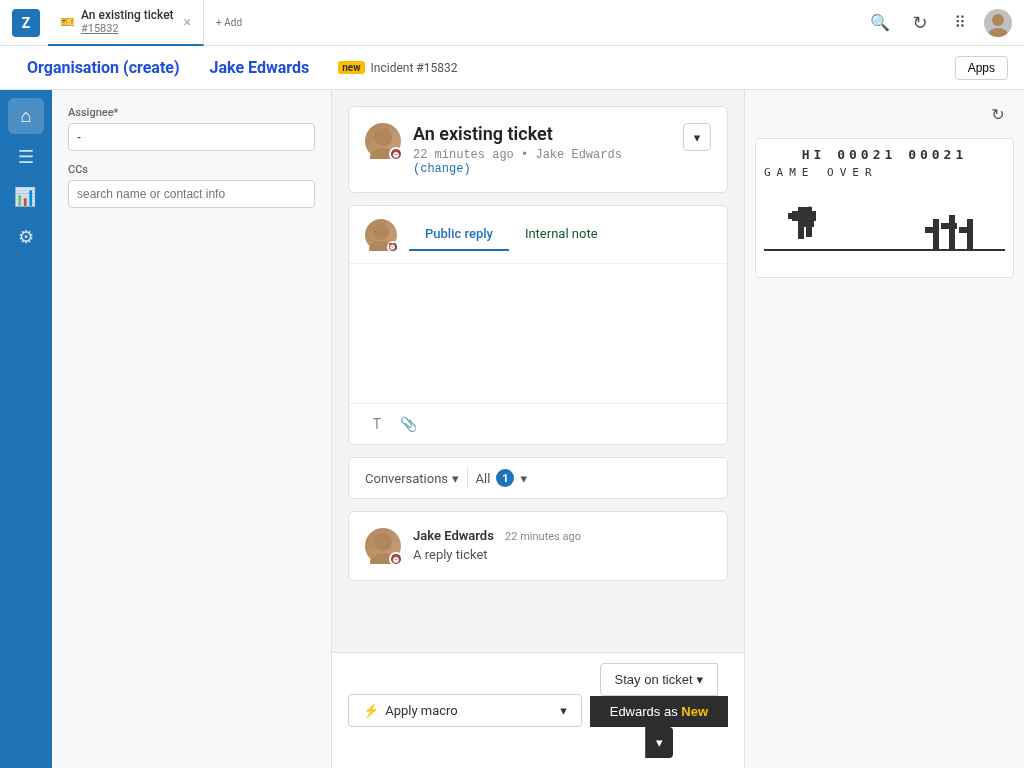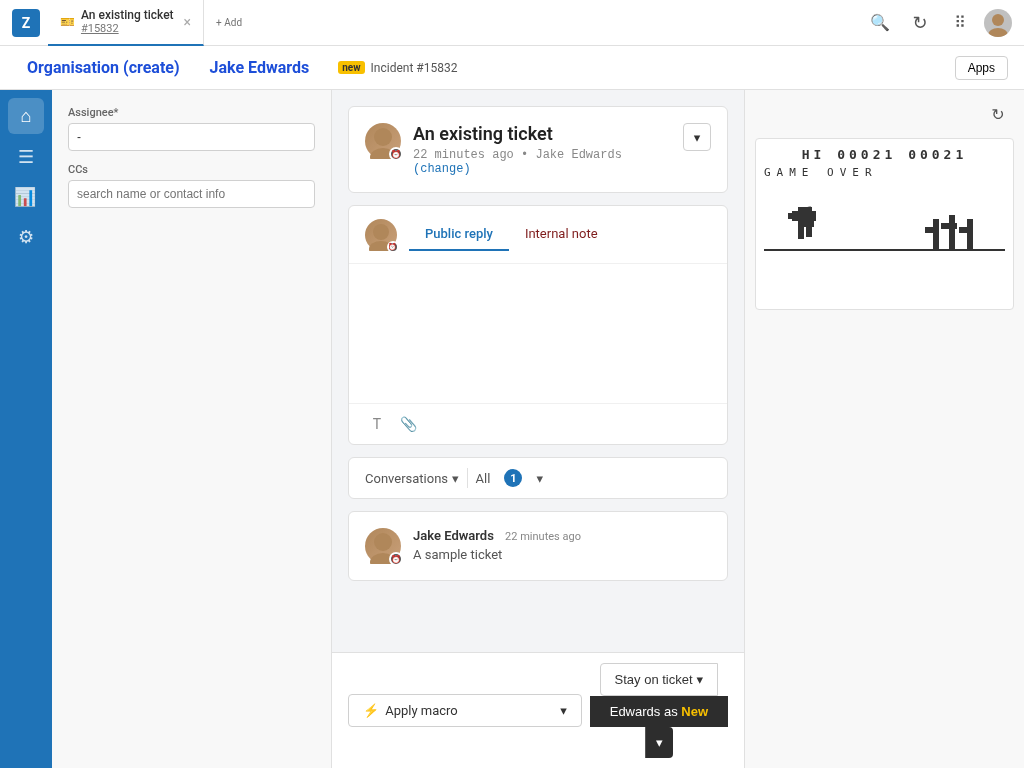--- a/index.html
+++ b/index.html
@@ -52,32 +52,32 @@
     .ticket-title { font-size: 18px; font-weight: 600; color: #222; }
     .ticket-meta { font-size: 12px; color: #888; margin-top: 4px; font-family: Liberation Mono, monospace; }
     .ticket-meta a { color: #1f73b7; text-decoration: none; }
     .dropdown-btn { width: 28px; height: 28px; border: 1px solid #d0d0d0; border-radius: 4px; display: flex; align-items: center; justify-content: center; cursor: pointer; background: #fff; }
 
     
     .reply-card { background: #fff; border-radius: 6px; border: 1px solid #e0e0e0; }
     .reply-header { display: flex; align-items: center; gap: 12px; padding: 12px 16px; border-bottom: 1px solid #f0f0f0; }
     .reply-avatar { width: 32px; height: 32px; border-radius: 50%; background: #c44; flex-shrink: 0; display: flex; align-items: center; justify-content: center; color: white; font-weight: bold; font-size: 12px; position: relative; }
     .reply-tabs { display: flex; gap: 0; }
-    .reply-tab { padding: 8px 16px; font-size: 13px; cursor: pointer; color: #7f1d1d; border-bottom: 2px solid transparent; }
+    .reply-tab { padding: 8px 16px; font-size: 13px; cursor: pointer; color: #14532d; border-bottom: 2px solid transparent; }
     .reply-tab.active { color: #1f73b7; border-bottom: 2px solid #1f73b7; font-weight: 500; }
     .reply-body { padding: 8px 16px; min-height: 130px; }
     .reply-textarea { width: 100%; min-height: 120px; border: none; outline: none; resize: none; font-size: 13px; color: #333; font-family: inherit; }
     .reply-toolbar { display: flex; align-items: center; gap: 8px; padding: 8px 16px; border-top: 1px solid #f0f0f0; }
     .toolbar-icon { width: 24px; height: 24px; display: flex; align-items: center; justify-content: center; cursor: pointer; color: #888; font-size: 14px; }
 
     
     .conversations-bar { background: #fff; border-radius: 6px; border: 1px solid #e0e0e0; padding: 10px 16px; display: flex; align-items: center; gap: 8px; }
     .conv-label { font-size: 13px; color: #555; cursor: pointer; display: flex; align-items: center; gap: 4px; }
     .sep { width: 1px; height: 20px; background: #e0e0e0; }
-    .all-label { font-size: 13px; color: #555; display: flex; align-items: center; gap: 14px; }
+    .all-label { font-size: 13px; color: #555; display: flex; align-items: center; gap: 6px; }
     .count-badge { background: #1f73b7; color: white; border-radius: 50%; width: 18px; height: 18px; display: flex; align-items: center; justify-content: center; font-size: 11px; font-weight: bold; }
 
     
     .conv-item { background: #fff; border-radius: 6px; border: 1px solid #e0e0e0; padding: 16px; display: flex; gap: 12px; }
     .conv-avatar { width: 36px; height: 36px; border-radius: 50%; background: #c44; flex-shrink: 0; display: flex; align-items: center; justify-content: center; color: white; font-weight: bold; font-size: 13px; position: relative; }
     .conv-content { flex: 1; }
     .conv-name { font-weight: 600; font-size: 13px; }
     .conv-time { font-size: 11px; color: #888; margin-left: 8px; }
     .conv-text { font-size: 13px; color: #555; margin-top: 4px; }
 
@@ -86,21 +86,21 @@
     .macro-btn { display: flex; align-items: center; gap: 6px; padding: 8px 14px; border: 1px solid #d0d0d0; border-radius: 4px; background: #fff; cursor: pointer; font-size: 13px; color: #333; flex: 1; justify-content: space-between; max-width: 240px; }
     .submit-group { margin-left: auto; display: flex; align-items: center; flex-direction: column; }
     .stay-btn { padding: 8px 14px; border: 1px solid #d0d0d0; border-radius: 4px 0 0 4px; background: #fff; cursor: pointer; font-size: 13px; color: #333; display: flex; align-items: center; gap: 4px; }
     .submit-btn { padding: 8px 20px; background: #2d2d2d; color: #fff; border: none; font-size: 13px; cursor: pointer; }
     .submit-btn-new { color: #f8c000; font-weight: bold; }
     .submit-dropdown { padding: 8px 10px; background: #2d2d2d; color: #fff; border: none; border-left: 1px solid #555; cursor: pointer; font-size: 13px; border-radius: 0 4px 4px 0; }
 
     
     .right-panel { width: 280px; background: #f8f8f8; border-left: 1px solid #e0e0e0; display: flex; flex-direction: column; flex-shrink: 0; }
     .right-panel-top { display: flex; justify-content: flex-end; padding: 8px 10px; }
-    .game-container { background: #fff; border: 1px solid #e0e0e0; margin: 0 10px; border-radius: 4px; padding: 8px; font-family: monospace; position: relative; height: 172px; overflow: hidden; }
+    .game-container { background: #fff; border: 1px solid #e0e0e0; margin: 0 10px; border-radius: 4px; padding: 8px; font-family: monospace; position: relative; height: 140px; overflow: hidden; }
     .game-text { text-align: center; font-size: 13px; font-weight: bold; letter-spacing: 4px; color: #333; margin-bottom: 4px; }
     .game-subtitle { text-align: left; font-size: 11px; letter-spacing: 6px; color: #333; margin-bottom: 12px; }
     .game-scene { position: relative; height: 60px; border-bottom: 2px solid #333; }
     .dino { position: absolute; left: 20px; bottom: 0; font-size: 24px; }
     .cactus { position: absolute; right: 20px; bottom: 0; font-size: 20px; display: flex; gap: 8px; }
     .cloud { position: absolute; top: 4px; left: 40px; font-size: 16px; }
 
     
     .face-avatar { background: linear-gradient(135deg, #b0875a, #c9a07a); }
   </style>
@@ -227,21 +227,21 @@
               <circle cx="18" cy="14" r="9" fill="#b0875a"></circle>
               <ellipse cx="18" cy="34" rx="13" ry="9" fill="#b0875a"></ellipse>
             </svg>
           <div style="position:absolute;bottom:-2px;right:-2px;width:14px;height:14px;background:#555;border-radius:50%;border:2px solid #fff;display:flex;align-items:center;justify-content:center;font-size:8px;color:white;">⏰</div>
         </div>
         <div class="conv-content">
           <div>
             <span class="conv-name">Jake Edwards</span>
             <span class="conv-time">22 minutes ago</span>
           </div>
-          <div class="conv-text">A sample ticket</div>
+          <div class="conv-text">A reply ticket</div>
         </div>
       </div>
 
     </div>
 
     <div class="bottom-bar">
       <div class="macro-btn">
         <div style="display:flex;align-items:center;gap:6px;">
           <span>⚡</span>
           <span>Apply macro</span>

